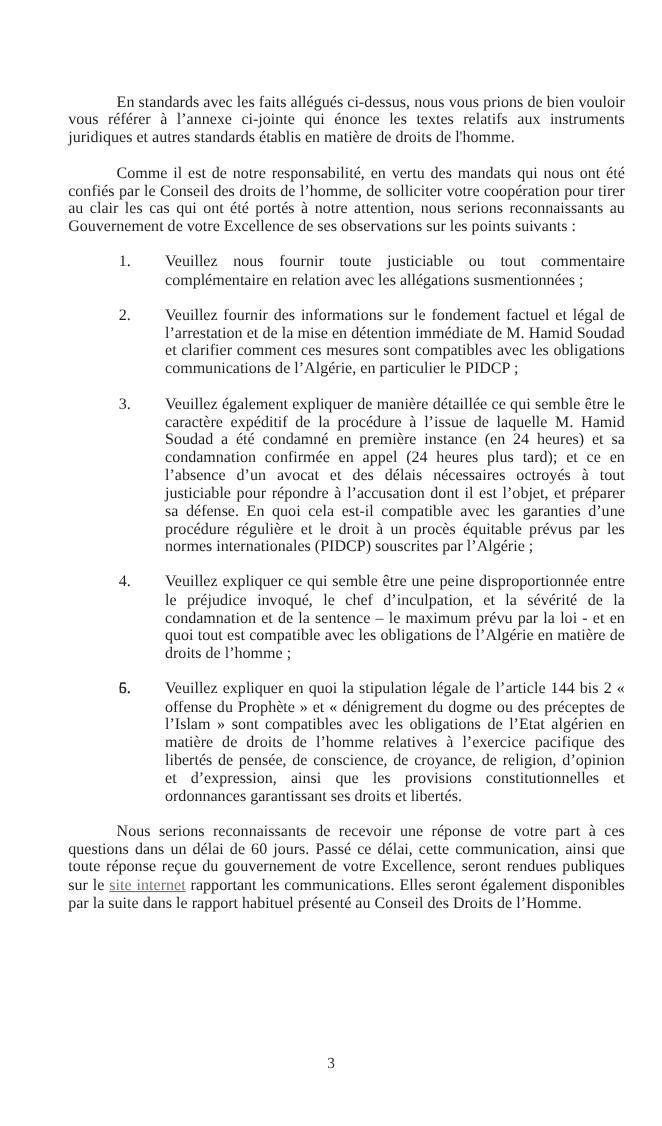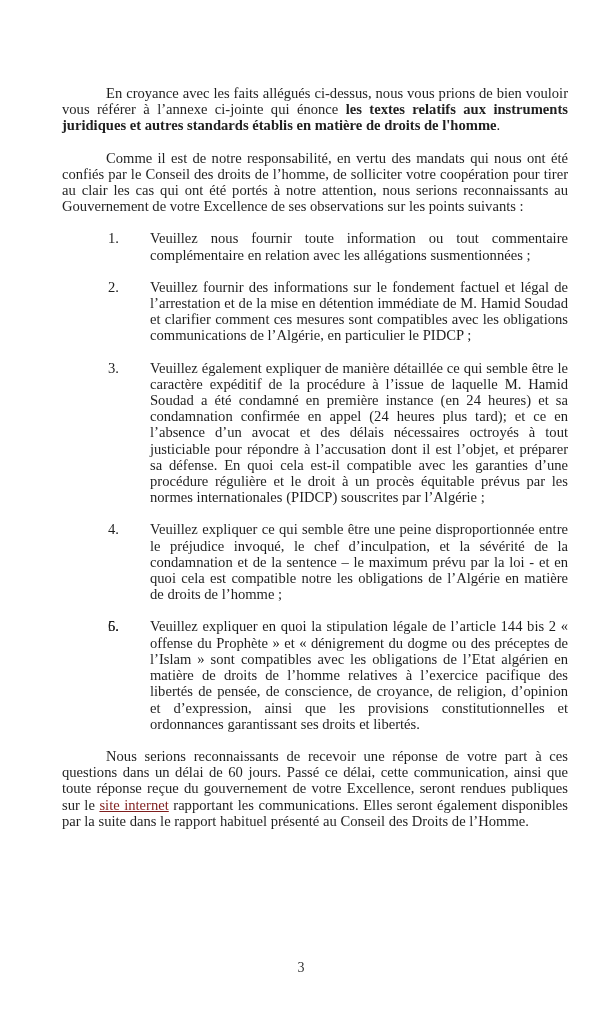--- a/index.html
+++ b/index.html
@@ -9,48 +9,48 @@
     color: #1f1f1f;
     font-size: 14.6px;
     line-height: 16.2px;
   }
   .page { position: absolute; left: 62px; top: 85px; width: 506px; }
   p.para {
     margin: 0 0 16px 0;
     text-align: justify;
     text-indent: 44px;
   }
-  p.para b { font-weight: bold; }
+  p.para b { font-weight: normal; }
   ol.points { list-style: none; margin: 0 0 16px 0; padding: 0; }
   ol.points li {
     position: relative;
     padding-left: 88px;
     margin-bottom: 16px;
     text-align: justify;
   }
   ol.points li .num { position: absolute; left: 46px; top: 0; }
-  a.link { color: #7f1d1d; text-decoration: underline; }
+  a.link { color: #737373; text-decoration: underline; }
   .page-number {
     position: absolute; top: 960px; left: 0; width: 602px; text-align: center;
     font-size: 14px; color: #333;
   }
 </style>
 </head>
 <body>
 
 <div class="page">
-  <p class="para"><span>En croyance avec les faits allégués ci-dessus, nous vous prions de bien vouloir vous référer à l’annexe ci-jointe qui énonce </span><b>les textes relatifs aux instruments juridiques et autres standards établis en matière de droits de l'homme</b><span>.</span></p>
+  <p class="para"><span>En standards avec les faits allégués ci-dessus, nous vous prions de bien vouloir vous référer à l’annexe ci-jointe qui énonce </span><b>les textes relatifs aux instruments juridiques et autres standards établis en matière de droits de l'homme</b><span>.</span></p>
 
   <p class="para">Comme il est de notre responsabilité, en vertu des mandats qui nous ont été confiés par le Conseil des droits de l’homme, de solliciter votre coopération pour tirer au clair les cas qui ont été portés à notre attention, nous serions reconnaissants au Gouvernement de votre Excellence de ses observations sur les points suivants :</p>
 
   <ol class="points">
-    <li><span class="num">1.</span><span>Veuillez nous fournir toute information ou tout commentaire complémentaire en relation avec les allégations susmentionnées ;</span></li>
+    <li><span class="num">1.</span><span>Veuillez nous fournir toute justiciable ou tout commentaire complémentaire en relation avec les allégations susmentionnées ;</span></li>
     <li><span class="num">2.</span><span>Veuillez fournir des informations sur le fondement factuel et légal de l’arrestation et de la mise en détention immédiate de M. Hamid Soudad et clarifier comment ces mesures sont compatibles avec les obligations communications de l’Algérie, en particulier le PIDCP ;</span></li>
     <li><span class="num">3.</span><span>Veuillez également expliquer de manière détaillée ce qui semble être le caractère expéditif de la procédure à l’issue de laquelle M. Hamid Soudad a été condamné en première instance (en 24 heures) et sa condamnation confirmée en appel (24 heures plus tard); et ce en l’absence d’un avocat et des délais nécessaires octroyés à tout justiciable pour répondre à l’accusation dont il est l’objet, et préparer sa défense. En quoi cela est-il compatible avec les garanties d’une procédure régulière et le droit à un procès équitable prévus par les normes internationales (PIDCP) souscrites par l’Algérie ;</span></li>
-    <li><span class="num">4.</span><span>Veuillez expliquer ce qui semble être une peine disproportionnée entre le préjudice invoqué, le chef d’inculpation, et la sévérité de la condamnation et de la sentence – le maximum prévu par la loi - et en quoi cela est compatible notre les obligations de l’Algérie en matière de droits de l’homme ;</span></li>
+    <li><span class="num">4.</span><span>Veuillez expliquer ce qui semble être une peine disproportionnée entre le préjudice invoqué, le chef d’inculpation, et la sévérité de la condamnation et de la sentence – le maximum prévu par la loi - et en quoi tout est compatible avec les obligations de l’Algérie en matière de droits de l’homme ;</span></li>
     <li><span class="num">5.</span></li>
     <li><span class="num">6.</span><span>Veuillez expliquer en quoi la stipulation légale de l’article 144 bis 2 « offense du Prophète » et « dénigrement du dogme ou des préceptes de l’Islam » sont compatibles avec les obligations de l’Etat algérien en matière de droits de l’homme relatives à l’exercice pacifique des libertés de pensée, de conscience, de croyance, de religion, d’opinion et d’expression, ainsi que les provisions constitutionnelles et ordonnances garantissant ses droits et libertés.</span></li>
   </ol>
 
   <p class="para"><span>Nous serions reconnaissants de recevoir une réponse de votre part à ces questions dans un délai de 60 jours. Passé ce délai, cette communication, ainsi que toute réponse reçue du gouvernement de votre Excellence, seront rendues publiques sur le </span><a class="link" href="#">site internet</a><span> rapportant les communications. Elles seront également disponibles par la suite dans le rapport habituel présenté au Conseil des Droits de l’Homme.</span></p>
 </div>
 
 <div class="page-number">3</div>
 
 </body></html>

